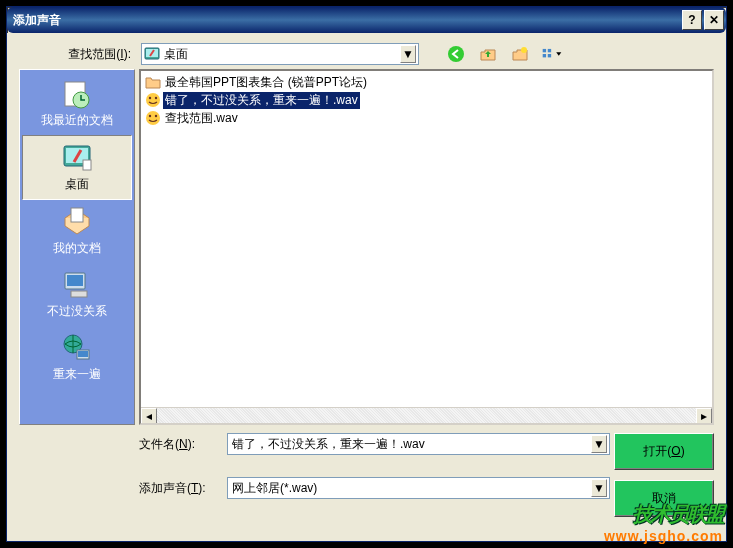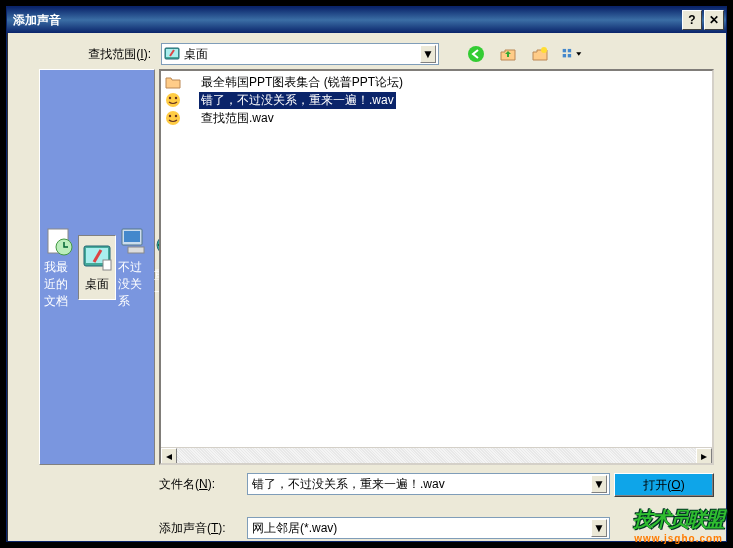--- a/index.html
+++ b/index.html
@@ -1,55 +1,55 @@
 <!DOCTYPE html>
 <html><head>
 <meta charset="utf-8">
 <style>
 * { box-sizing: border-box; margin: 0; padding: 0; font-family: "SimSun", "宋体", sans-serif; font-size: 12px; }
 body { background: #000; width: 733px; height: 548px; padding: 6px; position: relative; }
 .window { background: #ece9d8; border: 1px solid #0a246a; width: 100%; height: 100%; display: flex; flex-direction: column; box-shadow: 1px 1px 0 #333 inset; }
-.titlebar { background: linear-gradient(to bottom, #0a246a 0%, #3b6ea5 50%, #0a246a 100%); height: 26px; display: flex; align-items: center; padding: 0 2px 0 6px; color: #fff; font-weight: bold; }
+.titlebar { background: linear-gradient(to bottom, #0a246a 0%, #3b6ea5 50%, #0a246a 100%); height: 26px; display: flex; align-items: center; padding: 0 2px 0 6px; color: #fff; font-weight: bold; border-radius: 6px; }
 .titlebar-text { flex: 1; }
 .titlebar-btns { display: flex; gap: 2px; }
 .titlebar-btn { width: 20px; height: 20px; background: #ece9d8; border: 1px solid #fff; border-right-color: #404040; border-bottom-color: #404040; display: flex; align-items: center; justify-content: center; font-weight: bold; cursor: pointer; color: #000; }
-.body { flex: 1; background: #ece9d8; padding: 10px 12px 2px 12px; display: flex; flex-direction: column; margin-left: 20px; }
+.body { flex: 1; background: #ece9d8; padding: 10px 12px 24px 12px; display: flex; flex-direction: column; }
 .toprow { display: flex; align-items: center; gap: 6px; margin-bottom: 4px; }
 .label-lookin { width: 116px; text-align: right; padding-right: 4px; }
 .lookin-combo { flex: 0 0 278px; height: 22px; border: 1px solid #7f9db9; background: #fff; display: flex; align-items: center; padding: 0 2px; }
 .lookin-combo .folder-icon { width: 16px; height: 16px; margin-right: 4px; }
 .lookin-combo .text { flex: 1; }
 .combo-arrow { width: 16px; height: 18px; background: #ece9d8; border: 1px solid #fff; border-right-color: #808080; border-bottom-color: #808080; display: flex; align-items: center; justify-content: center; }
 .toolbar { display: flex; gap: 10px; align-items: center; margin-left: 20px; }
 .toolbtn { width: 22px; height: 22px; display: flex; align-items: center; justify-content: center; cursor: pointer; }
 .middle { flex: 1; display: flex; gap: 4px; min-height: 0; }
-.sidebar { width: 116px; background: #7a96df; border: 1px solid #fff; border-right-color: #808080; border-bottom-color: #808080; padding: 2px; display: flex; align-items: center; }
+.sidebar { width: 116px; background: #7a96df; border: 1px solid #fff; border-right-color: #808080; border-bottom-color: #808080; padding: 2px; display: flex; flex-direction: column; align-items: center; }
 .side-item { width: 100%; padding: 6px 2px; display: flex; flex-direction: column; align-items: center; gap: 2px; color: #fff; cursor: pointer; }
 .side-item.sel { background: #ece9d8; border: 1px solid #808080; border-right-color: #fff; border-bottom-color: #fff; color: #000; }
 .side-icon { width: 32px; height: 32px; }
 .filelist { flex: 1; background: #fff; border: 2px inset #d4d0c8; overflow: auto; padding: 2px; position: relative; }
-.filerow { display: flex; align-items: center; gap: 18px; padding: 1px 2px; cursor: pointer; height: 18px; }
+.filerow { display: flex; align-items: center; gap: 2px; padding: 1px 2px; cursor: pointer; height: 18px; }
 .filerow.sel .fname { background: #0a246a; color: #fff; }
 .ficon { width: 16px; height: 16px; flex-shrink: 0; }
 .fname { padding: 0 2px; }
 .hscroll { position: absolute; left: 0; right: 0; bottom: 0; height: 16px; background: #ece9d8; border-top: 1px solid #d4d0c8; display: flex; }
 .hscroll-btn { width: 16px; height: 16px; background: #ece9d8; border: 1px solid #fff; border-right-color: #808080; border-bottom-color: #808080; display: flex; align-items: center; justify-content: center; }
 .hscroll-track { flex: 1; background: repeating-linear-gradient(45deg, #e8e8e8, #e8e8e8 1px, #f4f4f4 1px, #f4f4f4 2px); }
 .bottom { display: flex; gap: 4px; margin-top: 8px; }
 .bottom-left { width: 116px; }
 .bottom-mid { flex: 1; display: flex; flex-direction: column; gap: 22px; }
 .bottom-right { width: 100px; display: flex; flex-direction: column; gap: 10px; }
 .field-row { display: flex; align-items: center; gap: 8px; }
 .field-label { width: 80px; }
 .combo { flex: 1; height: 22px; border: 1px solid #7f9db9; background: #fff; display: flex; align-items: center; padding: 0 2px; }
 .combo .text { flex: 1; padding: 0 2px; }
-.btn { height: 24px; border: 1px solid #fff; border-right-color: #404040; border-bottom-color: #404040; background: #0ea5e9; cursor: pointer; box-shadow: inset -1px -1px 0 #808080; }
+.btn { height: 37px; border: 1px solid #fff; border-right-color: #404040; border-bottom-color: #404040; background: #22c55e; cursor: pointer; box-shadow: inset -1px -1px 0 #808080; }
 .watermark { position: absolute; right: 10px; bottom: 4px; text-align: right; pointer-events: none; }
 .watermark .wm1 { color: #2fbd2f; font-size: 20px; font-weight: bold; font-style: italic; text-shadow: 1px 1px 0 #032, -1px -1px 0 #032; letter-spacing: -2px; }
-.watermark .wm2 { color: #ff7b00; font-size: 10px; font-weight: bold; letter-spacing: 1px; }
+.watermark .wm2 { color: #ff7b00; font-size: 14px; font-weight: bold; letter-spacing: 1px; }
 .u { text-decoration: underline; }
 </style>
 </head>
 <body>
 
 <div class="window">
   <div class="titlebar">
     <span class="titlebar-text">添加声音</span>
     <div class="titlebar-btns">
       <div class="titlebar-btn">?</div>
@@ -115,20 +115,28 @@
           <svg class="side-icon" viewBox="0 0 32 32">
               <rect x="3" y="4" width="26" height="20" rx="2" fill="#4a9" stroke="#267"></rect>
               <rect x="5" y="6" width="22" height="15" fill="#aee"></rect>
               <path d="M13 20 L20 8" stroke="#d44" stroke-width="3"></path>
               <rect x="22" y="18" width="8" height="10" fill="#fff" stroke="#888"></rect>
             </svg>
           <span>桌面</span>
         </div>
         <div class="side-item">
           <svg class="side-icon" viewBox="0 0 32 32">
+              <path d="M4 12 L16 4 L28 12 L16 20 Z" fill="#fc8" stroke="#b85"></path>
+              <path d="M4 12 v8 L16 28 L28 20 v-8" fill="#fda" stroke="#b85"></path>
+              <rect x="10" y="2" width="12" height="14" fill="#fff" stroke="#888"></rect>
+            </svg>
+          <span>我的文档</span>
+        </div>
+        <div class="side-item">
+          <svg class="side-icon" viewBox="0 0 32 32">
               <rect x="4" y="4" width="20" height="16" rx="1" fill="#cde" stroke="#578"></rect>
               <rect x="6" y="6" width="16" height="11" fill="#48c"></rect>
               <rect x="10" y="22" width="16" height="6" fill="#ddd" stroke="#888"></rect>
             </svg>
           <span>不过没关系</span>
         </div>
         <div class="side-item">
           <svg class="side-icon" viewBox="0 0 32 32">
               <circle cx="12" cy="12" r="9" fill="#3a9" stroke="#267"></circle>
               <path d="M4 12 Q12 6 20 12 M4 12 Q12 18 20 12 M12 3 v18" stroke="#063" fill="none"></path>
@@ -191,20 +199,21 @@
           <div class="combo">
             <span class="text">网上邻居(*.wav)</span>
             <div class="combo-arrow">▼</div>
           </div>
         </div>
       </div>
       <div class="bottom-right">
         <button class="btn">
           <span>打开(</span><span class="u">O</span><span>)</span>
         </button>
+        <button class="btn">取消</button>
       </div>
     </div>
   </div>
 </div>
 
 <div class="watermark">
   <div class="wm1">技术员联盟</div>
   <div class="wm2">www.jsgho.com</div>
 </div>
 

